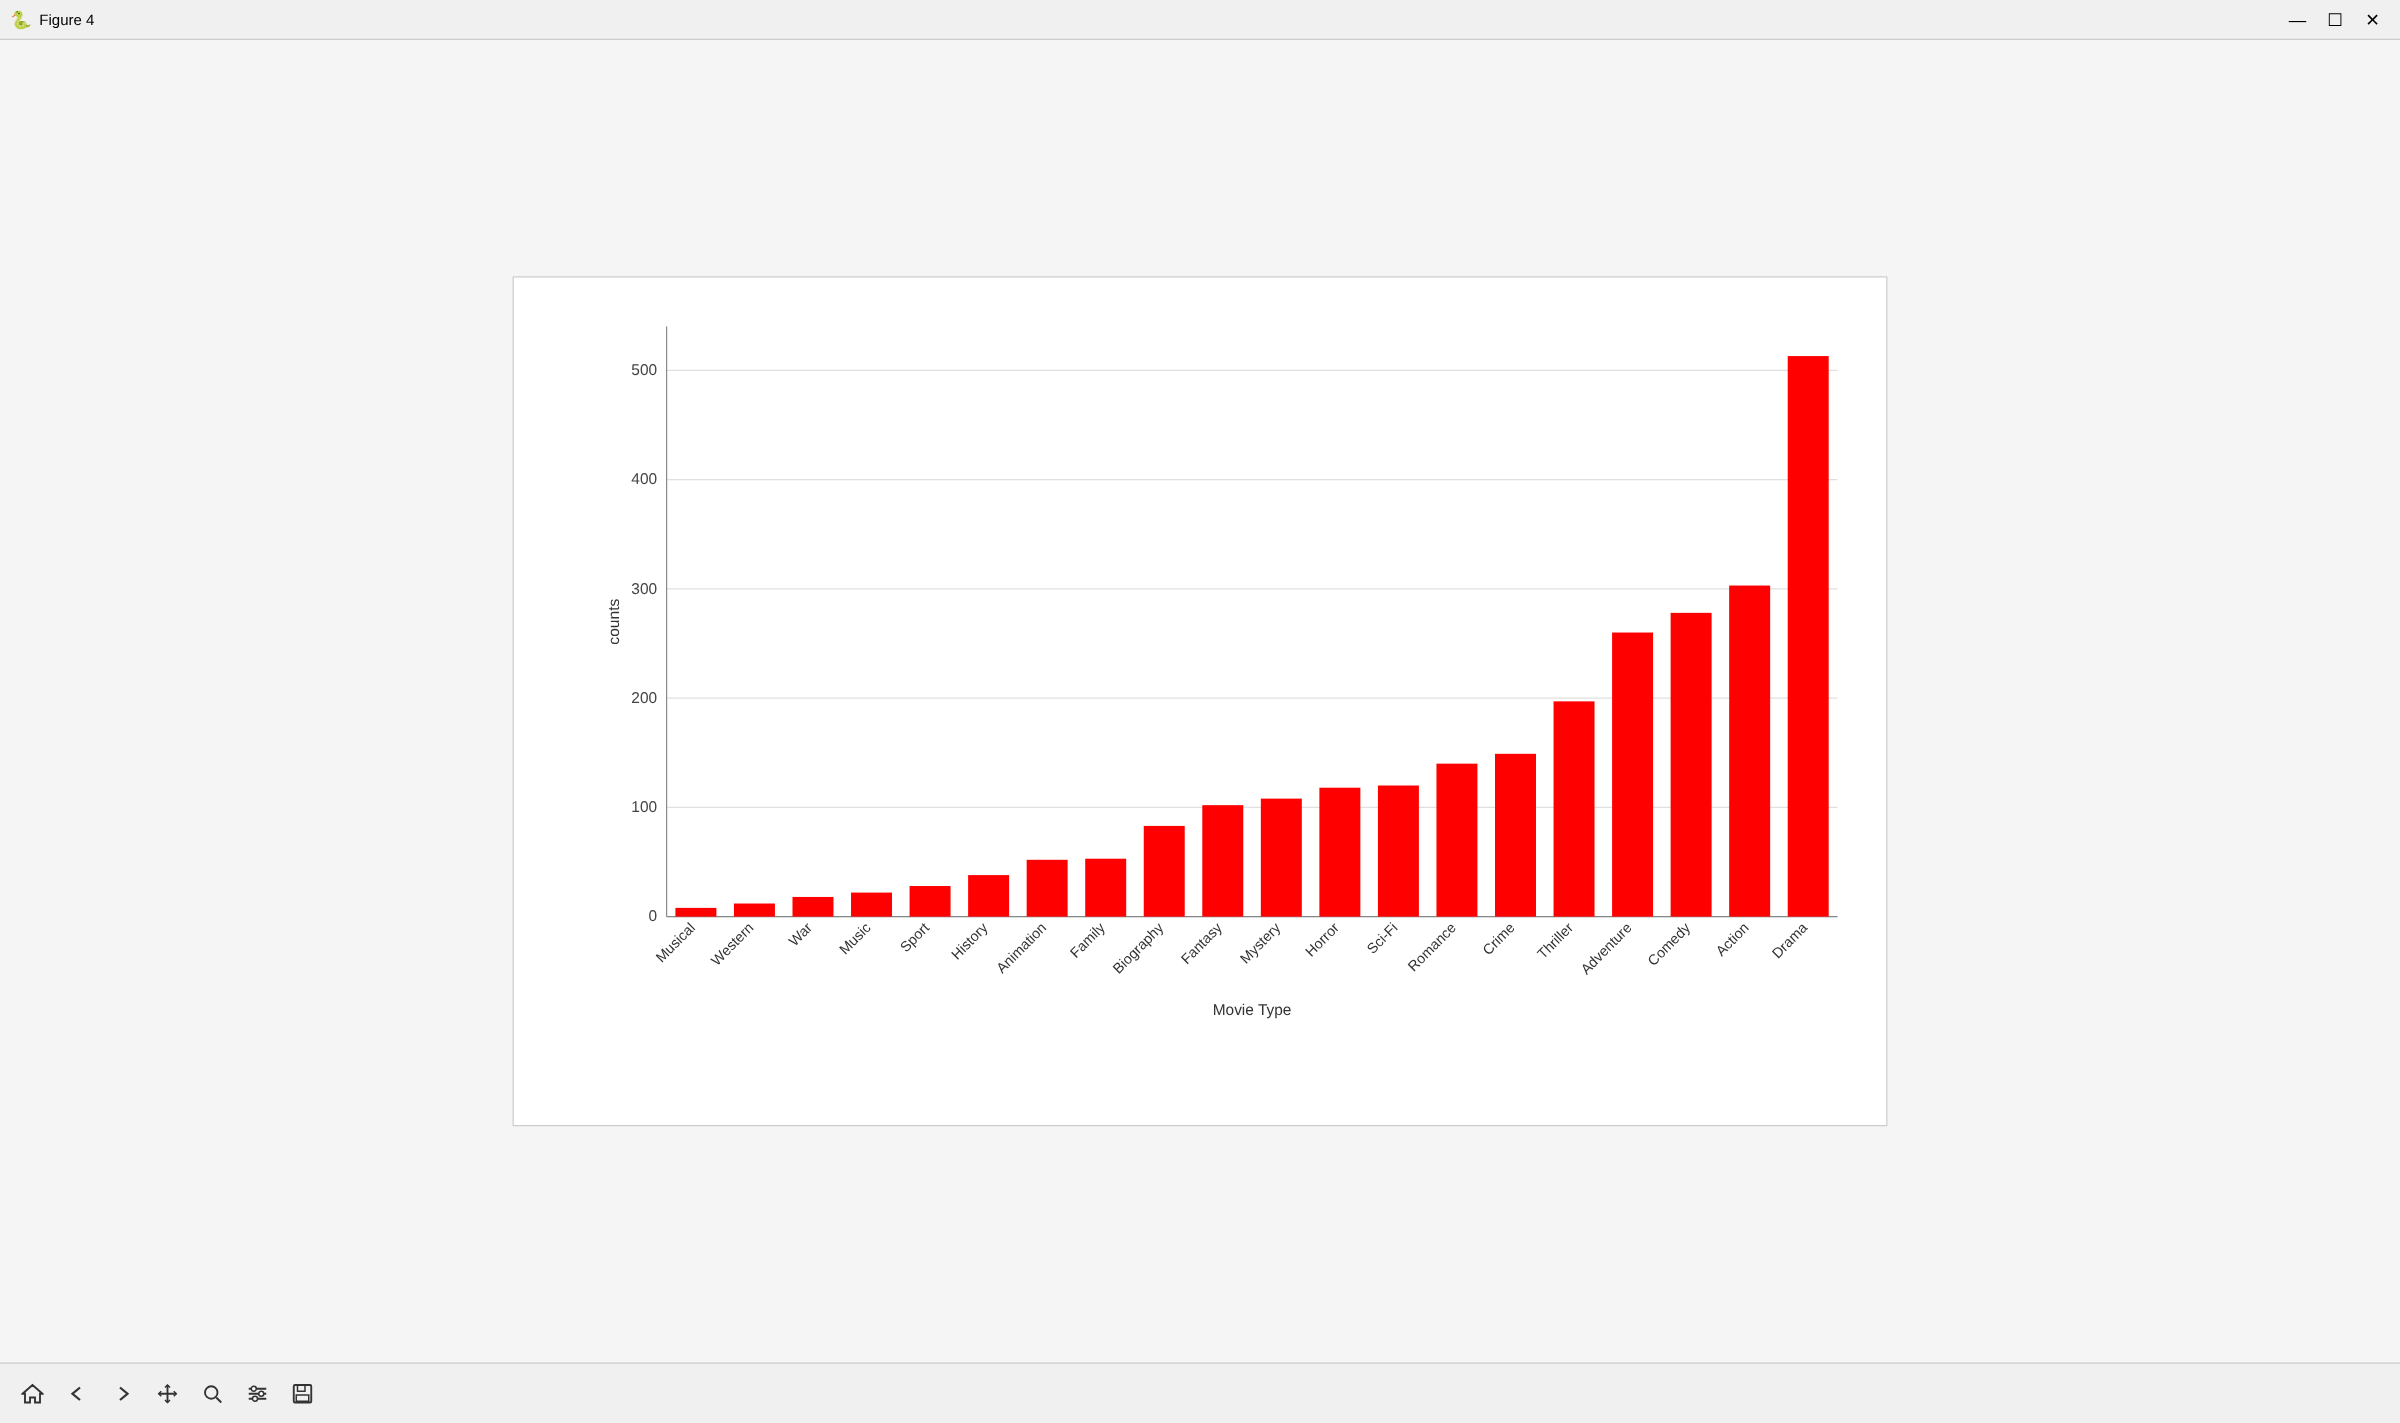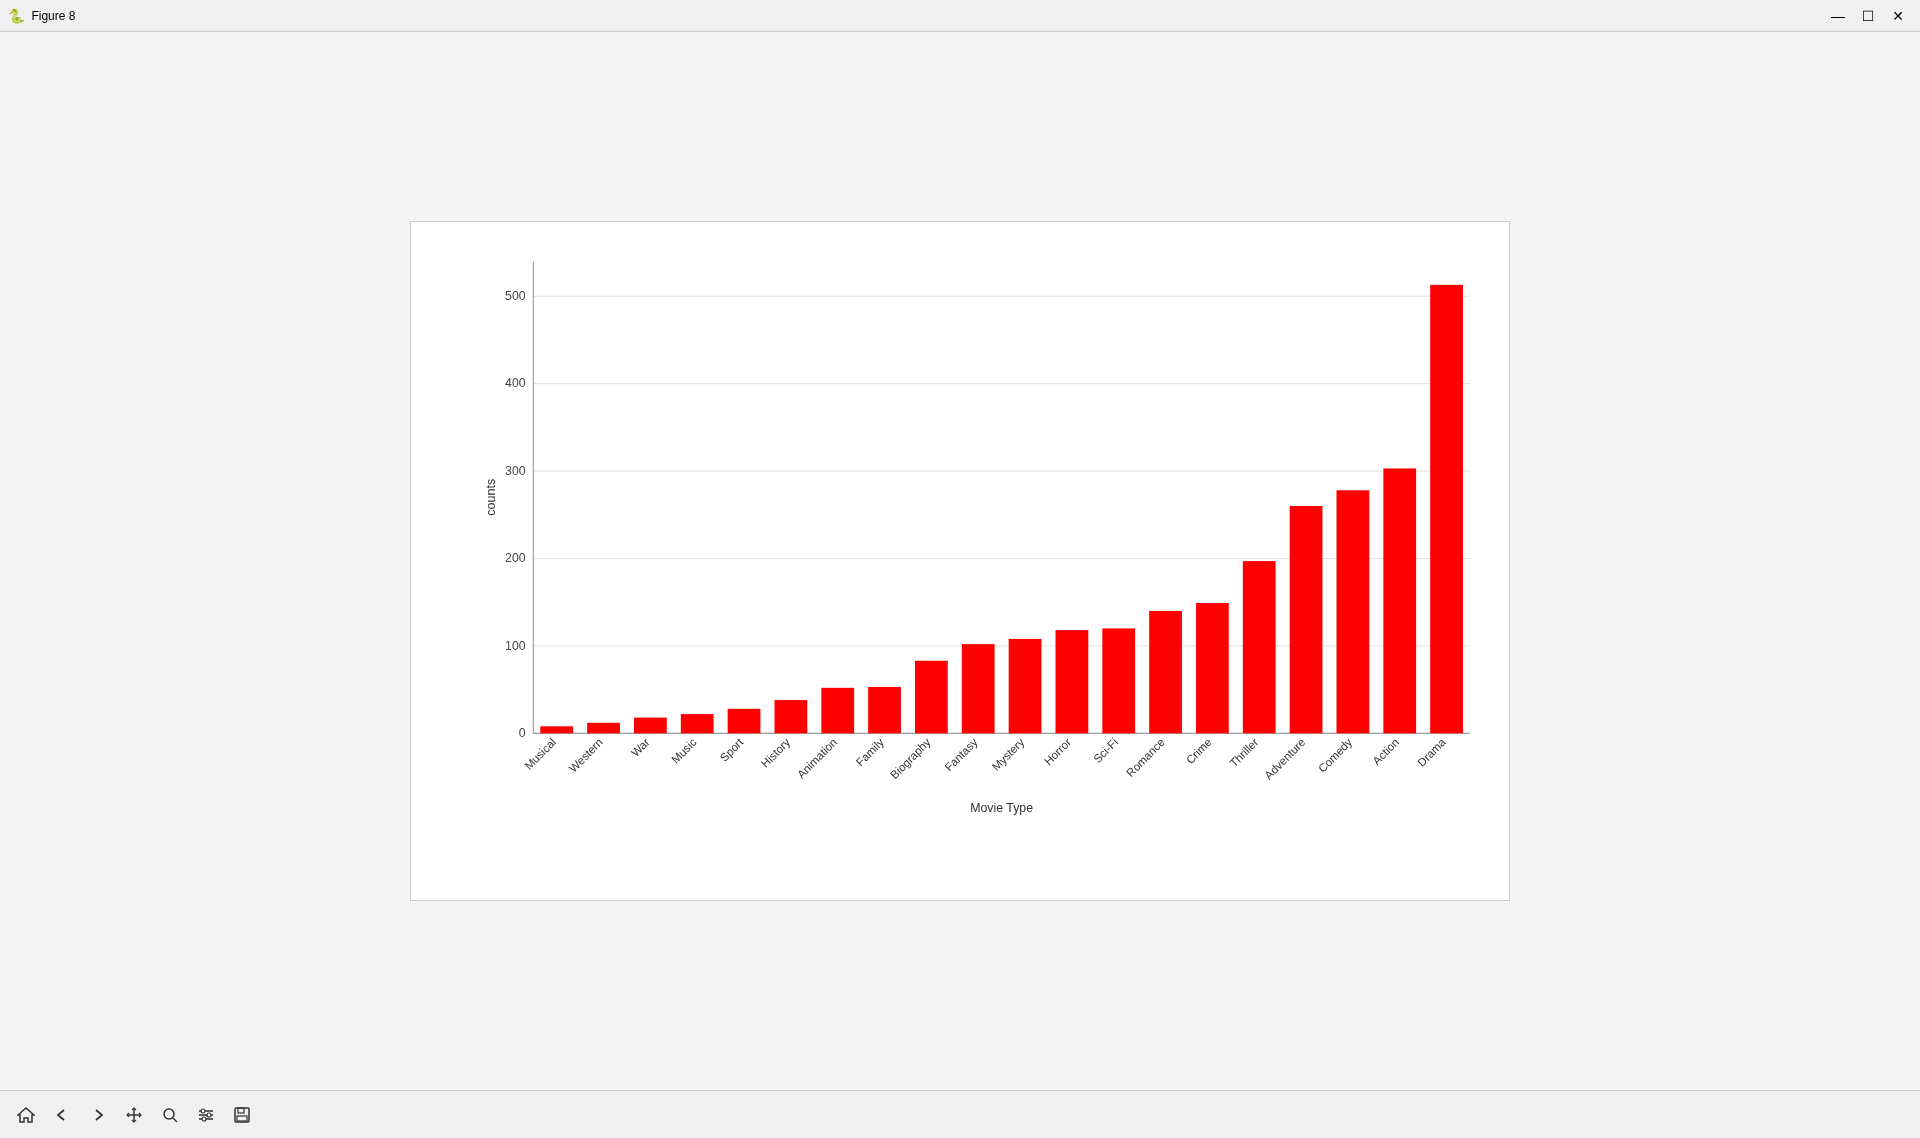--- a/index.html
+++ b/index.html
@@ -82,21 +82,21 @@
       width: 100%;
       height: 100%;
     }
   </style>
 </head>
 <body>
 
 <div class="title-bar">
   <div class="title-bar-left">
     <span style="font-size:14px;">🐍</span>
-    <span>Figure 8</span>
+    <span>Figure 4</span>
   </div>
   <div class="title-bar-right">
     <button class="title-bar-btn">—</button>
     <button class="title-bar-btn">☐</button>
     <button class="title-bar-btn close">✕</button>
   </div>
 </div>
 
 <div class="main-content">
   <div class="chart-container">

